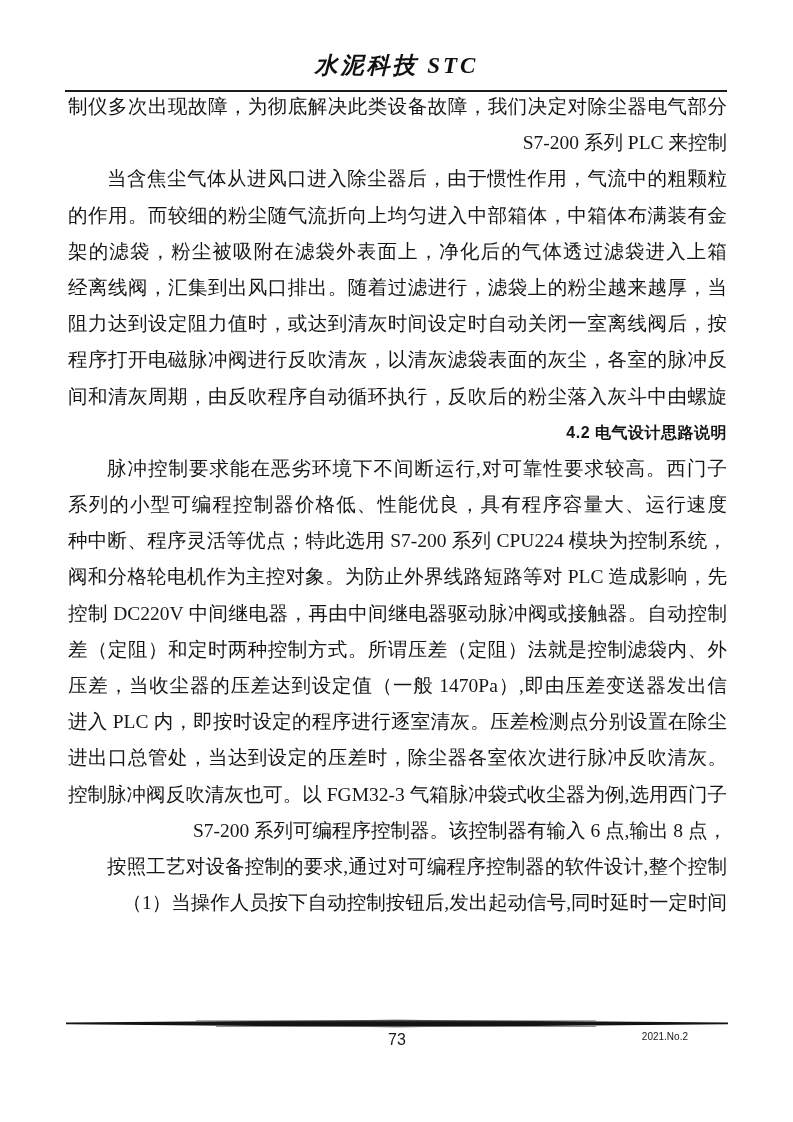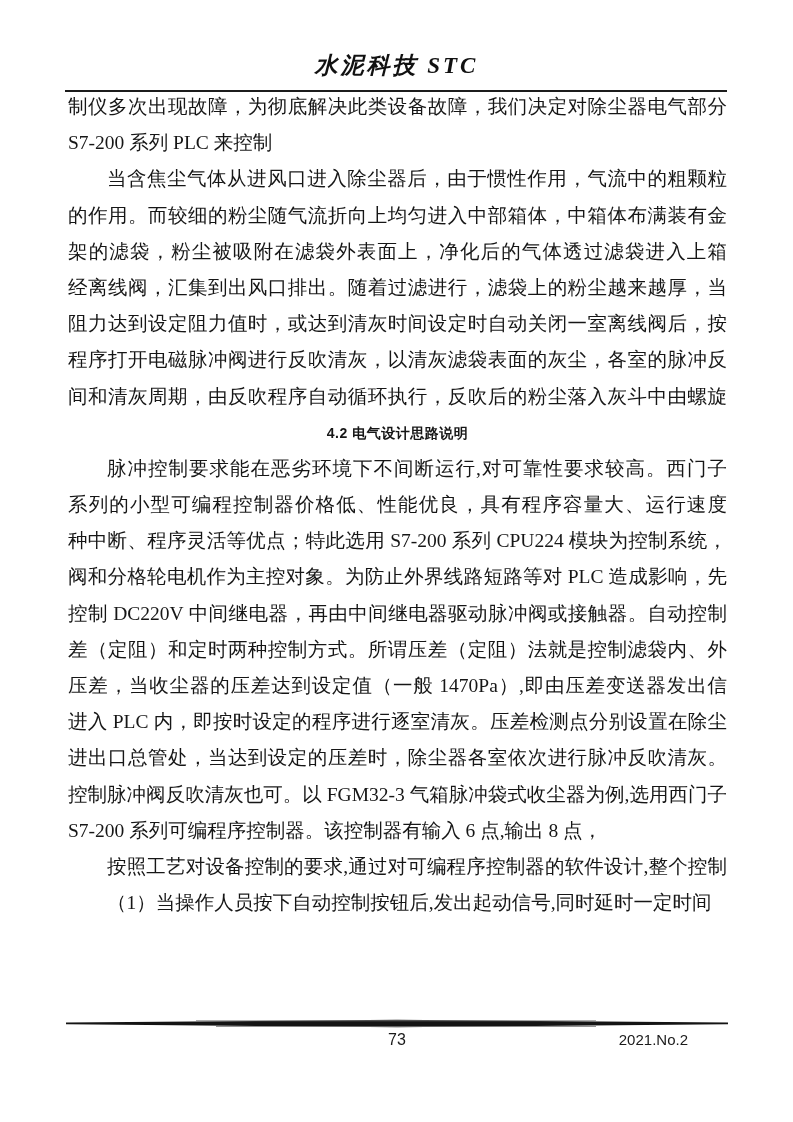--- a/index.html
+++ b/index.html
@@ -57,31 +57,31 @@
     text-align: justify;
   }
   
   .line.just::after {
     content: "";
     display: inline-block;
     width: 100%;
     height: 0;
   }
   .line.last {
-    text-align: left;
+    text-align: right;
   }
   .line.indent {
     text-indent: 2em;
   }
   .line.heading {
     font-weight: bold;
     font-family: "Liberation Sans", "DejaVu Sans", sans-serif;
-    font-size: 14px;
+    font-size: 16px;
     letter-spacing: 0.5px;
-    text-align: center;
+    text-align: right;
   }
   
   .footer-rule {
     position: absolute;
     top: 1019px;
     left: 66px;
     width: 662px;
     height: 9px;
     display: block;
   }
@@ -92,21 +92,21 @@
     width: 662px;
     text-align: center;
     font-size: 16px;
     color: #1a1a1a;
     font-family: "Liberation Sans", "DejaVu Sans", sans-serif;
   }
   .issue-label {
     position: absolute;
     top: 1031px;
     right: 105px;
-    font-size: 15px;
+    font-size: 10px;
     color: #1a1a1a;
     font-family: "Liberation Sans", "DejaVu Sans", sans-serif;
   }
 </style>
 </head>
 <body>
 
 <div class="page">
 
   <div class="journal-title">水泥科技 STC</div>

